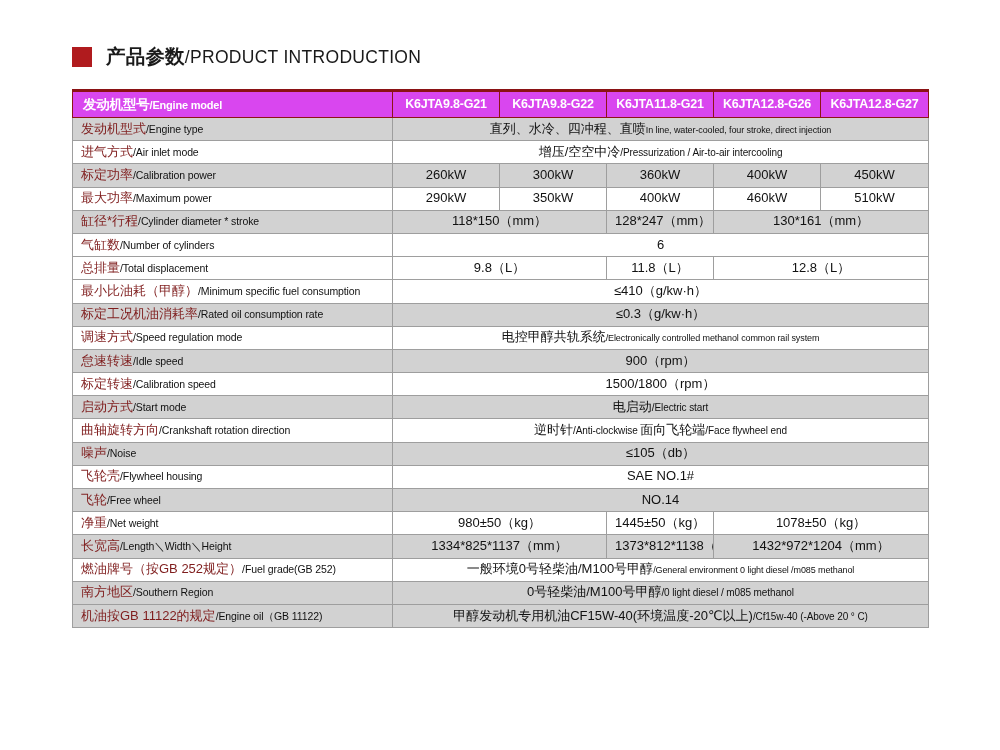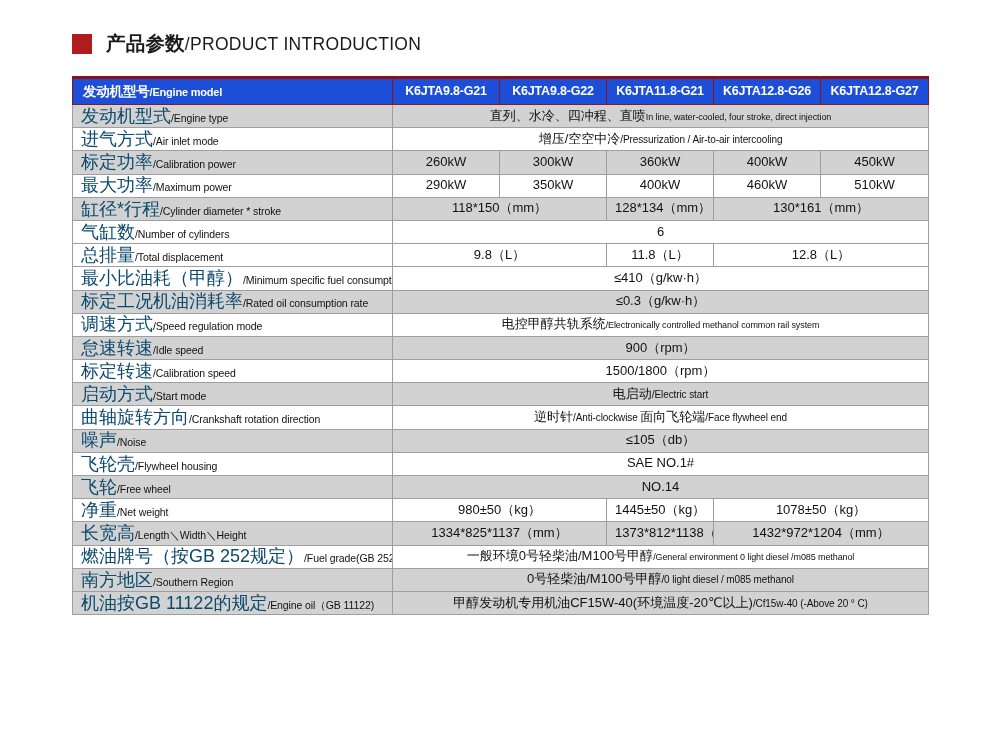--- a/index.html
+++ b/index.html
@@ -3,21 +3,21 @@
 <meta charset="utf-8">
 <style>
   html,body{margin:0;padding:0;}
   body{
     width:1000px;height:750px;
     background:#ffffff;
     font-family:"Liberation Sans","DejaVu Sans",sans-serif;
     color:#1a1a1a;
     overflow:hidden;
   }
-  .page{position:relative;width:1000px;height:706px;}
+  .page{position:relative;width:1000px;height:706px;margin-top:13px;}
 
   
   .title-row{
     position:absolute;left:72px;top:30px;
     display:flex;align-items:center;gap:14px;
   }
   .title-marker{
     width:20px;height:20px;background:#b01b1e;flex:0 0 auto;
   }
   .title-text{
@@ -38,41 +38,41 @@
     padding:0 8px;
     height:22.2px;
     line-height:1.15;
     vertical-align:middle;
     font-weight:normal;
     overflow:hidden;
     white-space:nowrap;
   }
   
   tr.hdr th{
-    background:#1d4ed8;
+    background:#d946ef;
     color:#ffffff;
     border:1px solid #8e1517;
     border-top:3px solid #8a1214;
     height:25px;
     text-align:center;
     font-size:12.5px;
     font-weight:bold;
     letter-spacing:-.2px;
   }
   tr.hdr th.lbl{text-align:left;padding-left:10px;}
   tr.hdr th.lbl .cn{font-size:13.5px;font-weight:bold;}
   tr.hdr th.lbl .en{font-size:11px;font-weight:bold;}
 
   
   tr.shade td{background:#d2d2d2;}
   tr.plain td{background:#ffffff;}
 
   
   td.lbl{text-align:left;padding-left:10px;font-size:12px;}
-  td.lbl .cn{font-size:18px;color:#0c4a6e;}
+  td.lbl .cn{font-size:13px;color:#7f1d1d;}
   td.lbl .en{font-size:10.5px;color:#111;letter-spacing:-.1px;}
   td.lbl .en.sm{font-size:9.5px;}
 
   
   td.val{text-align:center;font-size:12.5px;color:#111;}
   td.val .cn{font-size:13px;text-align:center;}
   td.val .en{font-size:10px;letter-spacing:-.1px;text-align:right;}
   td.val .en.xs{font-size:9px;}
   td.val.sm{font-size:11.5px;}
 </style>
@@ -131,21 +131,21 @@
             <td class="lbl"><span class="cn">最大功率</span><span class="en">/Maximum power</span></td>
             <td class="val" colspan="1"><span class="cn">290kW</span></td>
             <td class="val" colspan="1"><span class="cn">350kW</span></td>
             <td class="val" colspan="1"><span class="cn">400kW</span></td>
             <td class="val" colspan="1"><span class="cn">460kW</span></td>
             <td class="val" colspan="1"><span class="cn">510kW</span></td>
           </tr>
           <tr class="shade">
             <td class="lbl"><span class="cn">缸径*行程</span><span class="en">/Cylinder diameter * stroke</span></td>
             <td class="val" colspan="2"><span class="cn">118*150（mm）</span></td>
-            <td class="val" colspan="1"><span class="cn">128*134（mm）</span></td>
+            <td class="val" colspan="1"><span class="cn">128*247（mm）</span></td>
             <td class="val" colspan="2"><span class="cn">130*161（mm）</span></td>
           </tr>
           <tr class="plain">
             <td class="lbl"><span class="cn">气缸数</span><span class="en">/Number of cylinders</span></td>
             <td class="val" colspan="5"><span class="cn">6</span></td>
           </tr>
           <tr class="plain">
             <td class="lbl"><span class="cn">总排量</span><span class="en">/Total displacement</span></td>
             <td class="val" colspan="2"><span class="cn">9.8（L）</span></td>
             <td class="val" colspan="1"><span class="cn">11.8（L）</span></td>

